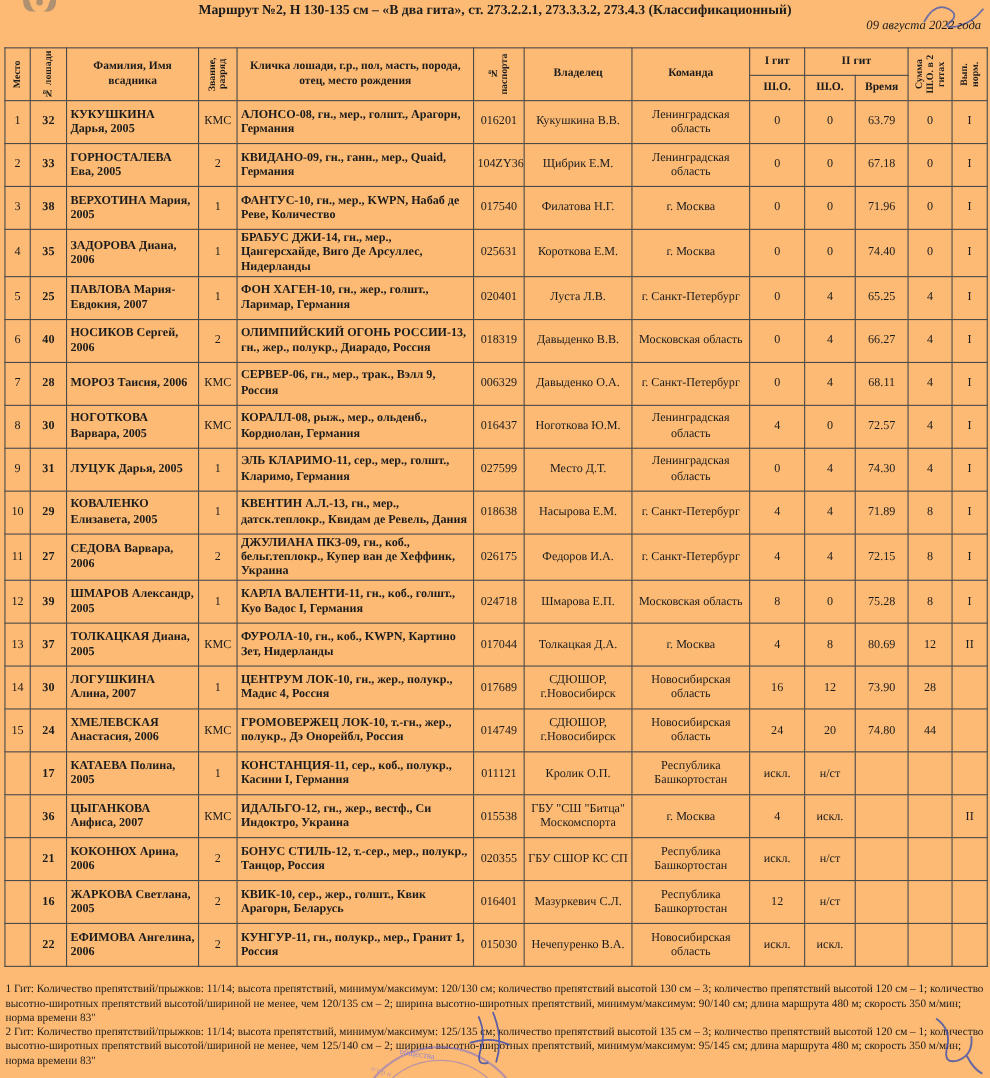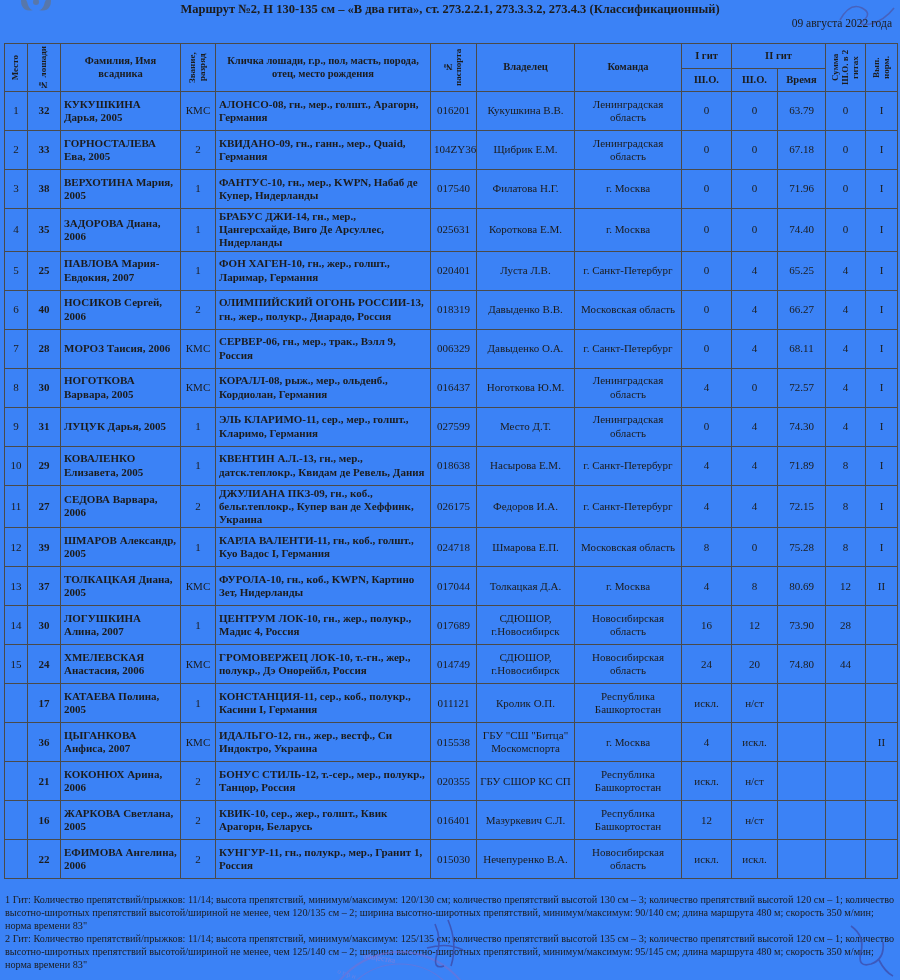--- a/index.html
+++ b/index.html
@@ -1,28 +1,28 @@
 <!DOCTYPE html>
 <html lang="ru"><head>
 <meta charset="utf-8">
 <style>
   html,body{margin:0;padding:0;background:#e8e8e8;}
   .page{
     position:relative; width:900px; height:980px; margin:0 auto;
-    background:#3b82f6; overflow:hidden;
+    background:#fdba74; overflow:hidden;
     font-family:"Liberation Serif","DejaVu Serif",serif;
     color:#1c1c1c;
   }
   .doc-title{
     position:absolute; top:2px; left:70px; right:70px;
     text-align:center; font-weight:bold; font-size:12.5px; line-height:1.15;
   }
   .date-line{
     position:absolute; top:17px; right:8px;
-    font-size:11.5px;
+    font-style:italic; font-size:11.5px;
   }
   .venue-line{
     position:absolute; top:28px; left:6px;
     font-style:italic; font-size:11.5px;
   }
   table.results{
     position:absolute; top:43px; left:4px;
     width:893px; border-collapse:collapse; table-layout:fixed;
     font-size:11px; line-height:1.2;
   }
@@ -151,21 +151,21 @@
       <td class="c">67.18</td>
       <td class="c">0</td>
       <td class="c">I</td>
     </tr>
 
     <tr>
       <td class="c">3</td>
       <td class="c b">38</td>
       <td class="l">ВЕРХОТИНА Мария, 2005</td>
       <td class="c">1</td>
-      <td class="l">ФАНТУС-10, гн., мер., KWPN, Набаб де Купер, Нидерланды</td>
+      <td class="l">ФАНТУС-10, гн., мер., KWPN, Набаб де Реве, Количество</td>
       <td class="c">017540</td>
       <td class="c">Филатова Н.Г.</td>
       <td class="c">г. Москва</td>
       <td class="c">0</td>
       <td class="c">0</td>
       <td class="c">71.96</td>
       <td class="c">0</td>
       <td class="c">I</td>
     </tr>
 

